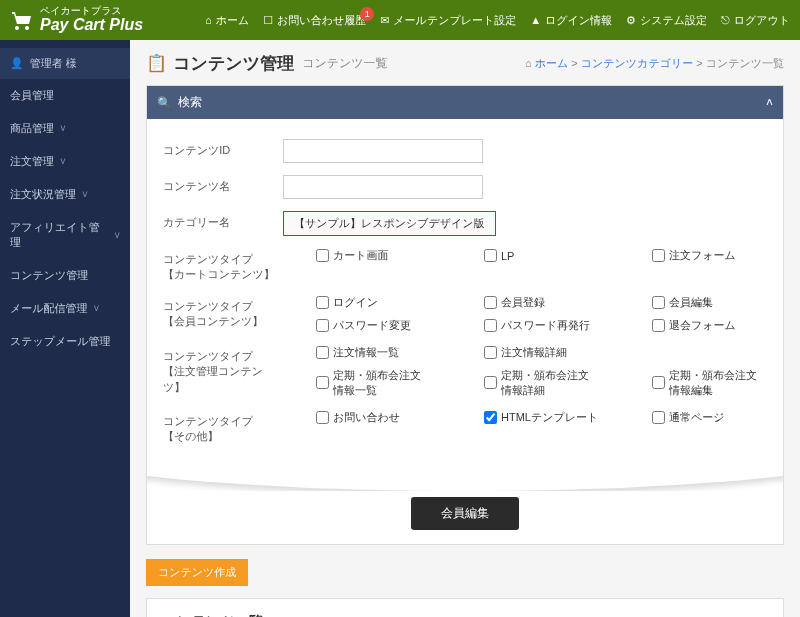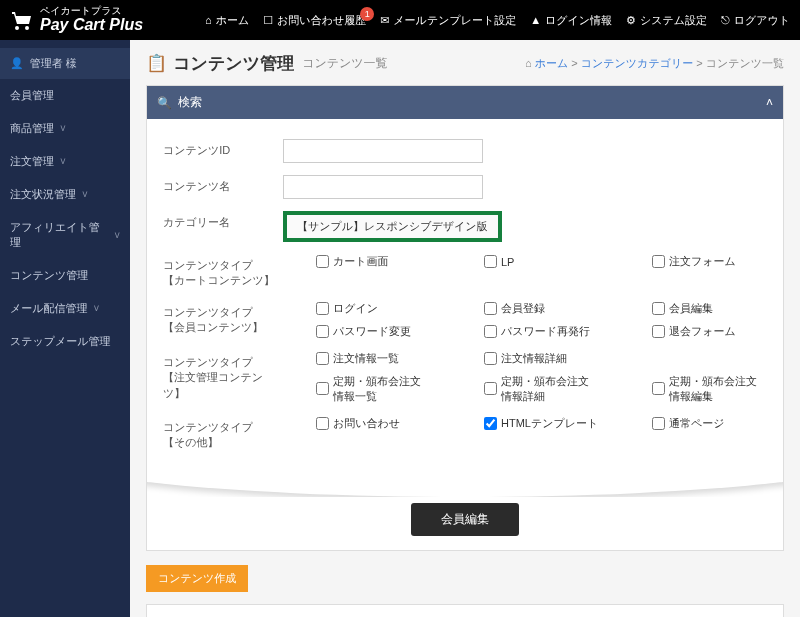--- a/index.html
+++ b/index.html
@@ -1,17 +1,17 @@
 <!DOCTYPE html>
 <html><head>
 <meta charset="utf-8">
 <style>
 * { box-sizing: border-box; margin: 0; padding: 0; }
 body { font-family: "Hiragino Kaku Gothic Pro", "Meiryo", sans-serif; font-size: 12px; background: #f5f5f5; color: #333; }
-.topbar { background: #000000; color: #fff; height: 40px; display: flex; align-items: center; padding: 0 10px; }
+.topbar { background: #4d7c0f; color: #fff; height: 40px; display: flex; align-items: center; padding: 0 10px; }
 .logo { display: flex; align-items: center; gap: 6px; }
 .logo-icon { width: 24px; height: 24px; }
 .logo-text { font-size: 10px; line-height: 1; }
 .logo-main { font-size: 16px; font-weight: bold; font-style: italic; }
 .topnav { margin-left: auto; display: flex; gap: 14px; font-size: 11px; }
 .topnav .item { display: flex; align-items: center; gap: 4px; cursor: pointer; position: relative; }
 .badge { position: absolute; top: -6px; right: -8px; background: #e74c3c; color: #fff; border-radius: 50%; width: 14px; height: 14px; font-size: 9px; display: flex; align-items: center; justify-content: center; }
 .layout { display: flex; min-height: calc(617px - 40px); }
 .sidebar { width: 130px; background: #1e2b4a; color: #c8d0e0; padding-top: 8px; flex-shrink: 0; }
 .sidebar .user { background: #2a3a5c; padding: 8px 10px; font-size: 11px; display: flex; align-items: center; gap: 6px; }
@@ -24,21 +24,21 @@
 .breadcrumb { margin-left: auto; font-size: 11px; color: #888; }
 .breadcrumb a { color: #3b7dd8; text-decoration: none; }
 .panel { background: #fff; border: 1px solid #ddd; margin-bottom: 14px; }
 .panel-header { background: #4a5c7e; color: #fff; padding: 8px 10px; font-size: 12px; display: flex; align-items: center; gap: 6px; position: relative; }
 .panel-header .collapse { position: absolute; right: 10px; cursor: pointer; }
 .panel-body { padding: 14px 16px; }
 .form-row { display: flex; align-items: flex-start; padding: 6px 0; }
 .form-row .lbl { width: 120px; font-size: 11px; color: #555; padding-top: 4px; line-height: 1.4; }
 .form-row .fld { flex: 1; }
 .form-row input[type=text] { border: 1px solid #ccc; padding: 4px 6px; width: 200px; font-size: 12px; }
-.readonly-val { display: inline-block; padding: 4px 10px; border: 4px solid #15803d; background: #fafafa; font-size: 11px; }
+.readonly-val { display: inline-block; padding: 4px 10px; border: 1px solid #15803d; background: #fafafa; font-size: 11px; }
 .check-grid { display: grid; grid-template-columns: 1fr 1fr 1fr; gap: 8px 20px; }
 .check-grid label { font-size: 11px; display: flex; align-items: center; gap: 4px; cursor: pointer; padding-left: 33px; }
 .search-btn-wrap { text-align: center; position: relative; }
 .curve-mask { position: relative; height: 40px; overflow: hidden; margin: 0 -16px 6px; }
 .curve-mask::before { content: ""; position: absolute; left: -20%; right: -20%; top: -60px; height: 100px; background: #fff; border-radius: 50%; box-shadow: 0 4px 6px rgba(0,0,0,.15); }
 .search-btn { background: #2b2b2b; color: #fff; border: none; padding: 8px 30px; border-radius: 3px; font-size: 12px; cursor: pointer; }
 .btn-orange { background: #f59a23; color: #fff; border: none; padding: 6px 12px; font-size: 11px; cursor: pointer; }
 .list-panel { background: #fff; border: 1px solid #ddd; padding: 14px 16px; }
 .list-title { font-size: 14px; font-weight: bold; margin-bottom: 10px; }
 </style>

